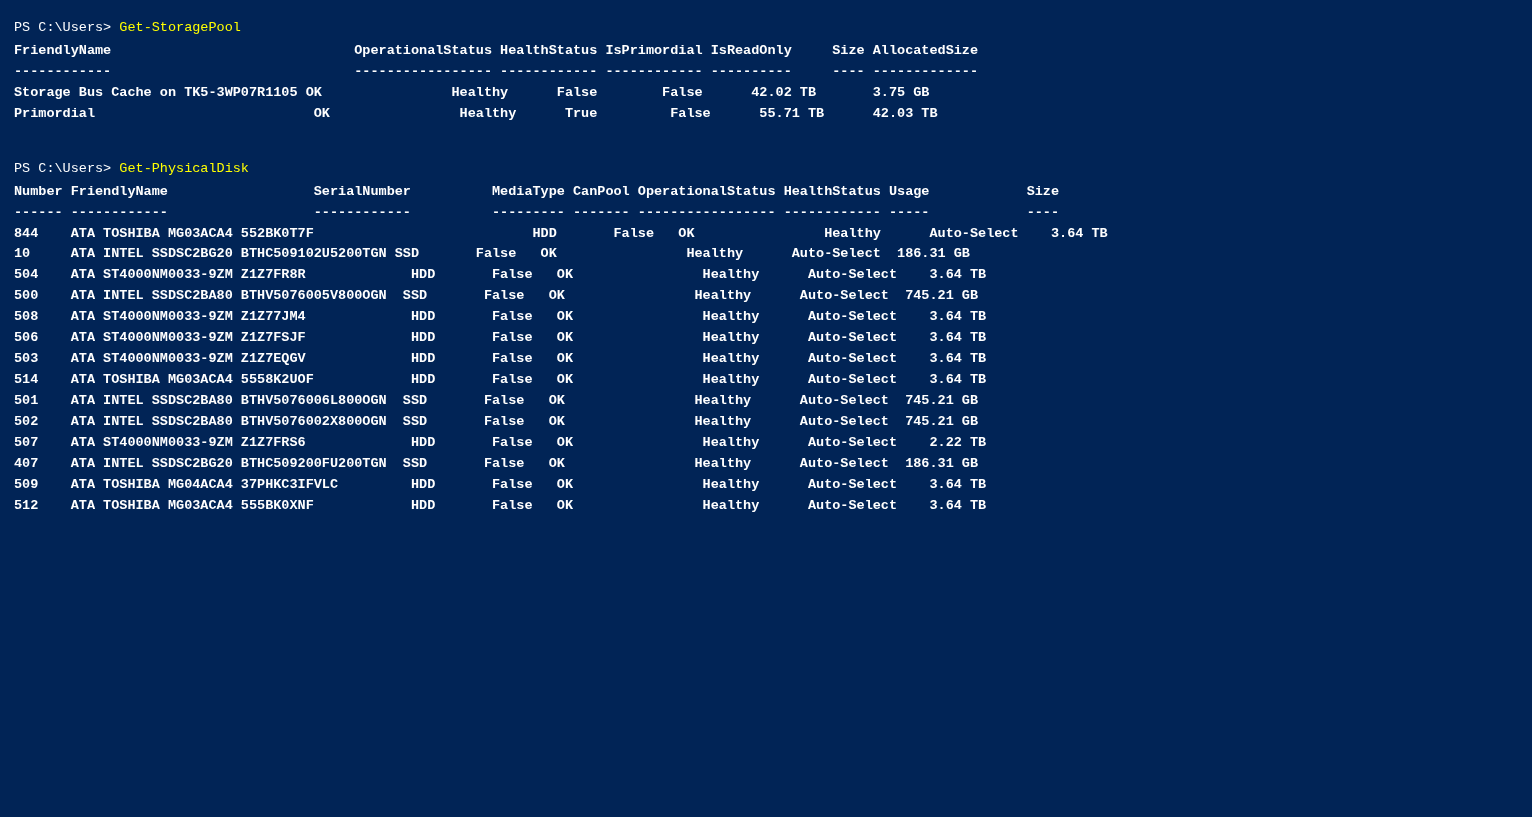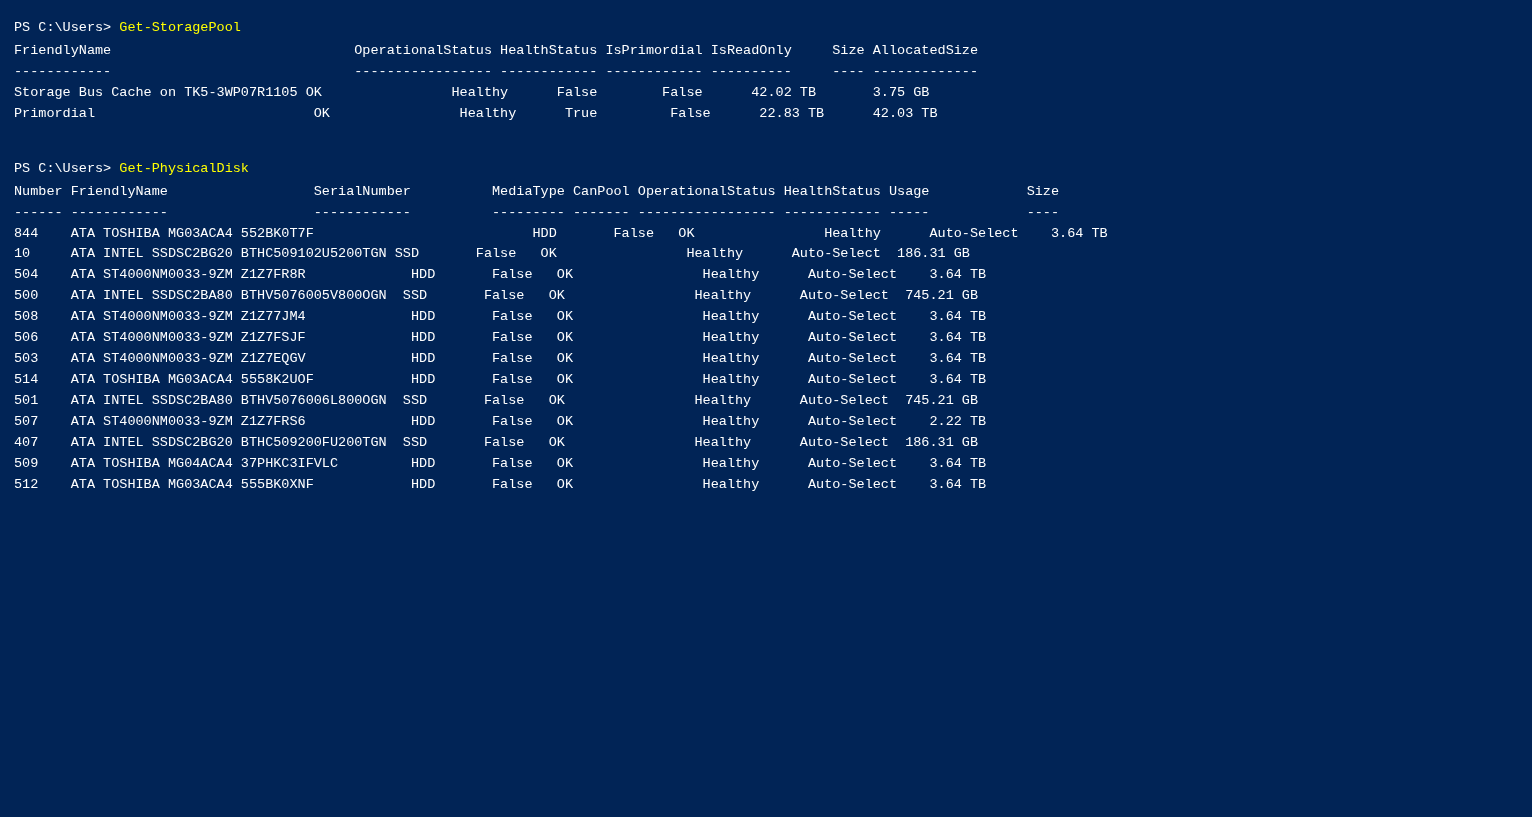--- a/index.html
+++ b/index.html
@@ -17,20 +17,21 @@
       color: #ffffff;
       margin-bottom: 6px;
       margin-top: 10px;
     }
     .command-text {
       color: #ffff00;
       text-align: center;
     }
     .output-block {
       margin-bottom: 4px;
+      font-weight: bold;
     }
     .table-row {
       white-space: pre;
       line-height: 1.55;
     }
     .separator {
       white-space: pre;
       line-height: 1.55;
     }
     .section {
@@ -43,21 +44,21 @@
 <div>
 
   <div class="section">
     <div class="command-line">
       <span>PS C:\Users&gt; </span><span class="command-text">Get-StoragePool</span>
     </div>
     <div class="output-block">
       <div class="table-row">FriendlyName                              OperationalStatus HealthStatus IsPrimordial IsReadOnly     Size AllocatedSize</div>
       <div class="table-row separator">------------                              ----------------- ------------ ------------ ----------     ---- -------------</div>
       <div class="table-row">Storage Bus Cache on TK5-3WP07R1105 OK                Healthy      False        False      42.02 TB       3.75 GB</div>
-      <div class="table-row">Primordial                           OK                Healthy      True         False      22.83 TB      42.03 TB</div>
+      <div class="table-row">Primordial                           OK                Healthy      True         False      55.71 TB      42.03 TB</div>
     </div>
   </div>
 
   <div style="height:18px;"></div>
 
   <div class="section">
     <div class="command-line">
       <span>PS C:\Users&gt; </span><span class="command-text">Get-PhysicalDisk</span>
     </div>
     <div class="output-block">
@@ -65,20 +66,21 @@
       <div class="table-row separator">------ ------------                  ------------          --------- ------- ----------------- ------------ -----            ----</div>
       <div class="table-row">844    ATA TOSHIBA MG03ACA4 552BK0T7F                           HDD       False   OK                Healthy      Auto-Select    3.64 TB</div>
       <div class="table-row">10     ATA INTEL SSDSC2BG20 BTHC509102U5200TGN SSD       False   OK                Healthy      Auto-Select  186.31 GB</div>
       <div class="table-row">504    ATA ST4000NM0033-9ZM Z1Z7FR8R             HDD       False   OK                Healthy      Auto-Select    3.64 TB</div>
       <div class="table-row">500    ATA INTEL SSDSC2BA80 BTHV5076005V800OGN  SSD       False   OK                Healthy      Auto-Select  745.21 GB</div>
       <div class="table-row">508    ATA ST4000NM0033-9ZM Z1Z77JM4             HDD       False   OK                Healthy      Auto-Select    3.64 TB</div>
       <div class="table-row">506    ATA ST4000NM0033-9ZM Z1Z7FSJF             HDD       False   OK                Healthy      Auto-Select    3.64 TB</div>
       <div class="table-row">503    ATA ST4000NM0033-9ZM Z1Z7EQGV             HDD       False   OK                Healthy      Auto-Select    3.64 TB</div>
       <div class="table-row">514    ATA TOSHIBA MG03ACA4 5558K2UOF            HDD       False   OK                Healthy      Auto-Select    3.64 TB</div>
       <div class="table-row">501    ATA INTEL SSDSC2BA80 BTHV5076006L800OGN  SSD       False   OK                Healthy      Auto-Select  745.21 GB</div>
+      <div class="table-row">502    ATA INTEL SSDSC2BA80 BTHV5076002X800OGN  SSD       False   OK                Healthy      Auto-Select  745.21 GB</div>
       <div class="table-row">507    ATA ST4000NM0033-9ZM Z1Z7FRS6             HDD       False   OK                Healthy      Auto-Select    2.22 TB</div>
       <div class="table-row">407    ATA INTEL SSDSC2BG20 BTHC509200FU200TGN  SSD       False   OK                Healthy      Auto-Select  186.31 GB</div>
       <div class="table-row">509    ATA TOSHIBA MG04ACA4 37PHKC3IFVLC         HDD       False   OK                Healthy      Auto-Select    3.64 TB</div>
       <div class="table-row">512    ATA TOSHIBA MG03ACA4 555BK0XNF            HDD       False   OK                Healthy      Auto-Select    3.64 TB</div>
     </div>
   </div>
 
 </div>
 
 </body></html>

